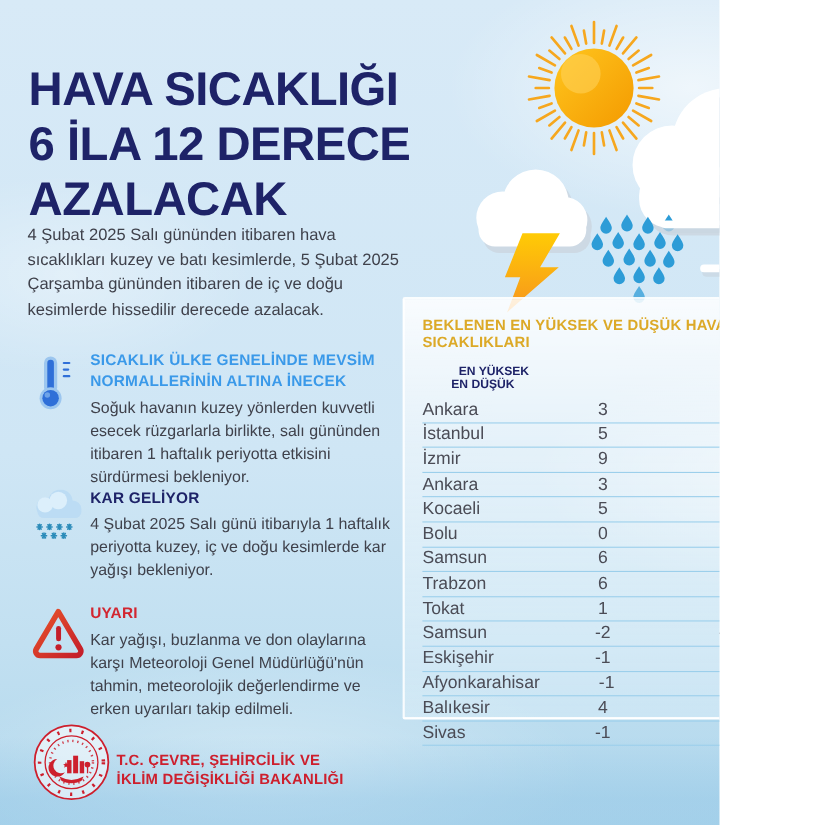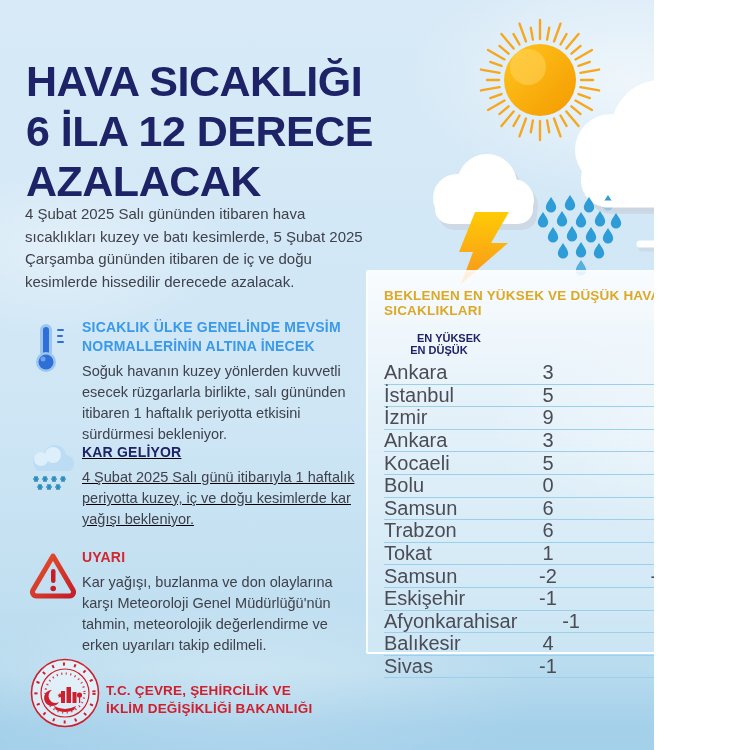--- a/index.html
+++ b/index.html
@@ -17,30 +17,30 @@
     font-size:43px;font-weight:800;line-height:1.16;letter-spacing:-.5px;color:#1e2368;}
   .page-title span{display:block;}
   .intro{position:absolute;left:25px;top:188px;width:354px;
     font-size:15px;line-height:1.5;color:#3f414b;}
   
   .section{position:absolute;left:28px;width:332px;}
   .section .icon{position:absolute;left:0;top:2px;width:50px;height:56px;}
   .section .txt{margin-left:54px;}
   .section h3{margin:0 0 5px 0;font-size:14px;line-height:1.35;letter-spacing:.2px;}
   .section p{margin:0;font-size:14.5px;line-height:1.45;color:#3f414b;}
-  #sec1{top:318px;} #sec2{top:443px;text-decoration:underline;} #sec3{top:548px;}
+  #sec1{top:318px;} #sec2{top:443px;} #sec3{top:548px;}
   
   .panel{position:absolute;left:366px;top:270px;width:366px;height:384px;
     background:linear-gradient(180deg,rgba(255,255,255,.85) 0%,rgba(255,255,255,.45) 35%,rgba(240,250,255,.30) 100%);
     border:2px solid rgba(255,255,255,.85);box-sizing:border-box;border-radius:2px;}
   .panel-title{padding:16px 14px 0 16px;font-size:13.5px;font-weight:bold;color:#dca927;letter-spacing:.2px;}
   .thead{display:flex;padding:14px 10px 6px 16px;font-size:11px;font-weight:bold;color:#1e2368;flex-direction:column;}
   .thead .c1{flex:1;} .thead .c2{width:130px;text-align:center;} .thead .c3{width:110px;text-align:center;}
   .trow{display:flex;align-items:center;height:21.6px;margin:0 10px 0 16px;
-    border-bottom:1px solid #9ccfeb;font-size:20px;color:#4b4c56;}
+    border-bottom:1px solid #9ccfeb;font-size:16px;color:#4b4c56;}
   .trow .tcell.city{flex:1;text-align:left;}
   .trow .tcell.val{width:124px;text-align:center;}
   .trow .tcell.low{width:110px;}
   
   .ministry-text{position:absolute;left:106px;top:682px;font-size:13.5px;font-weight:bold;
     color:#cd1f2d;line-height:1.35;letter-spacing:.2px;}
   .ministry-text span{display:block;}
   .emblem{position:absolute;left:28px;top:656px;}
   .met-logo{position:absolute;left:664px;top:648px;}
   .illustration{position:absolute;left:415px;top:12px;}

